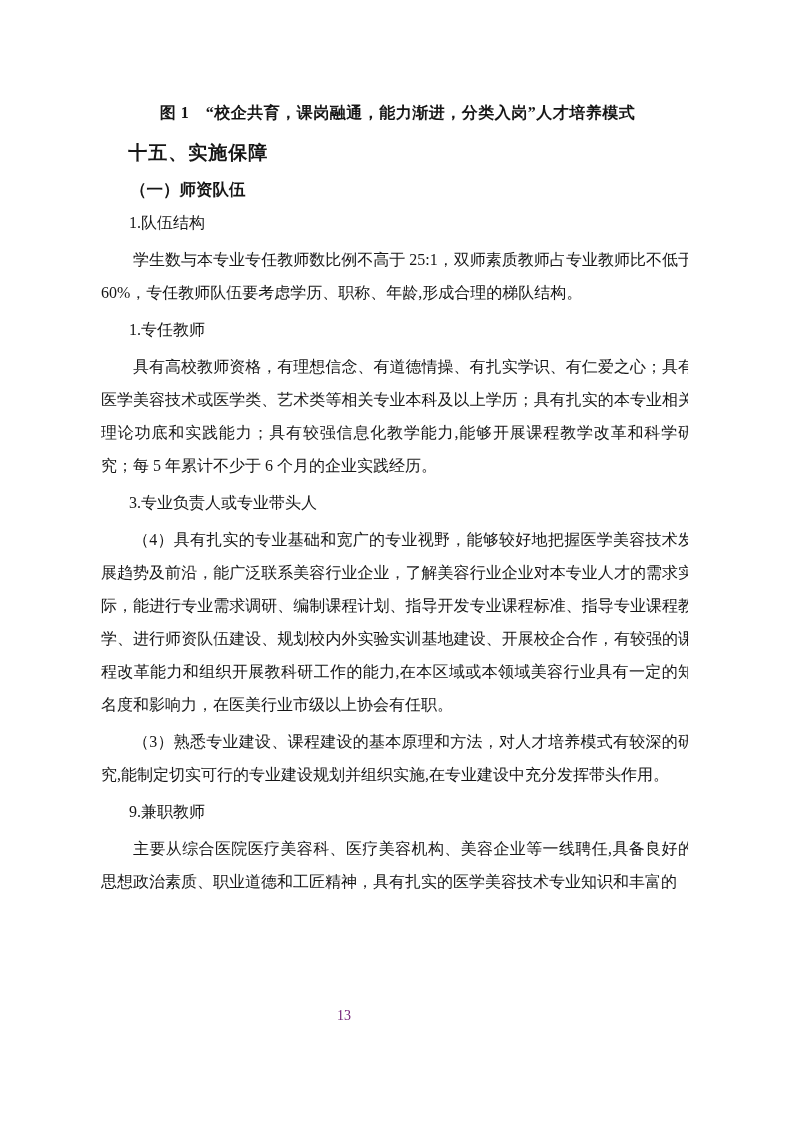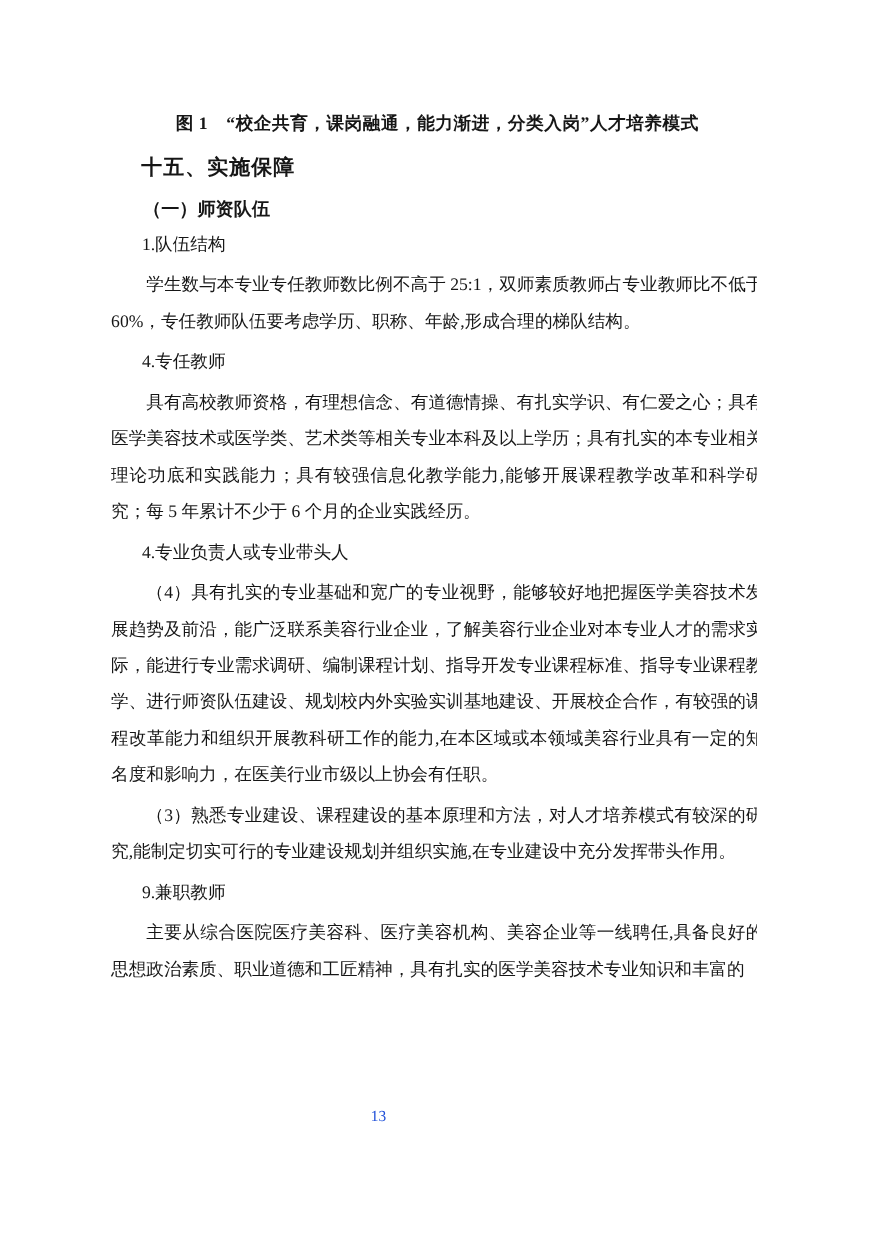--- a/index.html
+++ b/index.html
@@ -61,44 +61,44 @@
     text-justify: inter-ideograph;
   }
   .page-number {
     position: absolute;
     top: 1006px;
     left: 0;
     width: 100%;
     text-align: center;
     font-size: 14px;
     line-height: 20px;
-    color: #1d4ed8;
+    color: #701a75;
   }
 </style>
 </head>
 <body>
 
 <div class="page">
   <div class="content">
 
     <p class="caption">图 1　“校企共育，课岗融通，能力渐进，分类入岗”人才培养模式</p>
 
     <h1 class="h1">十五、实施保障</h1>
 
     <h2 class="h2">（一）师资队伍</h2>
 
     <h3 class="h3">1.队伍结构</h3>
 
     <p class="body-p">学生数与本专业专任教师数比例不高于 25:1，双师素质教师占专业教师比不低于 60%，专任教师队伍要考虑学历、职称、年龄,形成合理的梯队结构。</p>
 
-    <h3 class="h3">4.专任教师</h3>
+    <h3 class="h3">1.专任教师</h3>
 
     <p class="body-p">具有高校教师资格，有理想信念、有道德情操、有扎实学识、有仁爱之心；具有医学美容技术或医学类、艺术类等相关专业本科及以上学历；具有扎实的本专业相关理论功底和实践能力；具有较强信息化教学能力,能够开展课程教学改革和科学研究；每 5 年累计不少于 6 个月的企业实践经历。</p>
 
-    <h3 class="h3">4.专业负责人或专业带头人</h3>
+    <h3 class="h3">3.专业负责人或专业带头人</h3>
 
 
     <p class="body-p">（4）具有扎实的专业基础和宽广的专业视野，能够较好地把握医学美容技术发展趋势及前沿，能广泛联系美容行业企业，了解美容行业企业对本专业人才的需求实际，能进行专业需求调研、编制课程计划、指导开发专业课程标准、指导专业课程教学、进行师资队伍建设、规划校内外实验实训基地建设、开展校企合作，有较强的课程改革能力和组织开展教科研工作的能力,在本区域或本领域美容行业具有一定的知名度和影响力，在医美行业市级以上协会有任职。</p>
 
     <p class="body-p">（3）熟悉专业建设、课程建设的基本原理和方法，对人才培养模式有较深的研究,能制定切实可行的专业建设规划并组织实施,在专业建设中充分发挥带头作用。</p>
 
     <h3 class="h3">9.兼职教师</h3>
 
     <p class="body-p">主要从综合医院医疗美容科、医疗美容机构、美容企业等一线聘任,具备良好的思想政治素质、职业道德和工匠精神，具有扎实的医学美容技术专业知识和丰富的</p>
 

